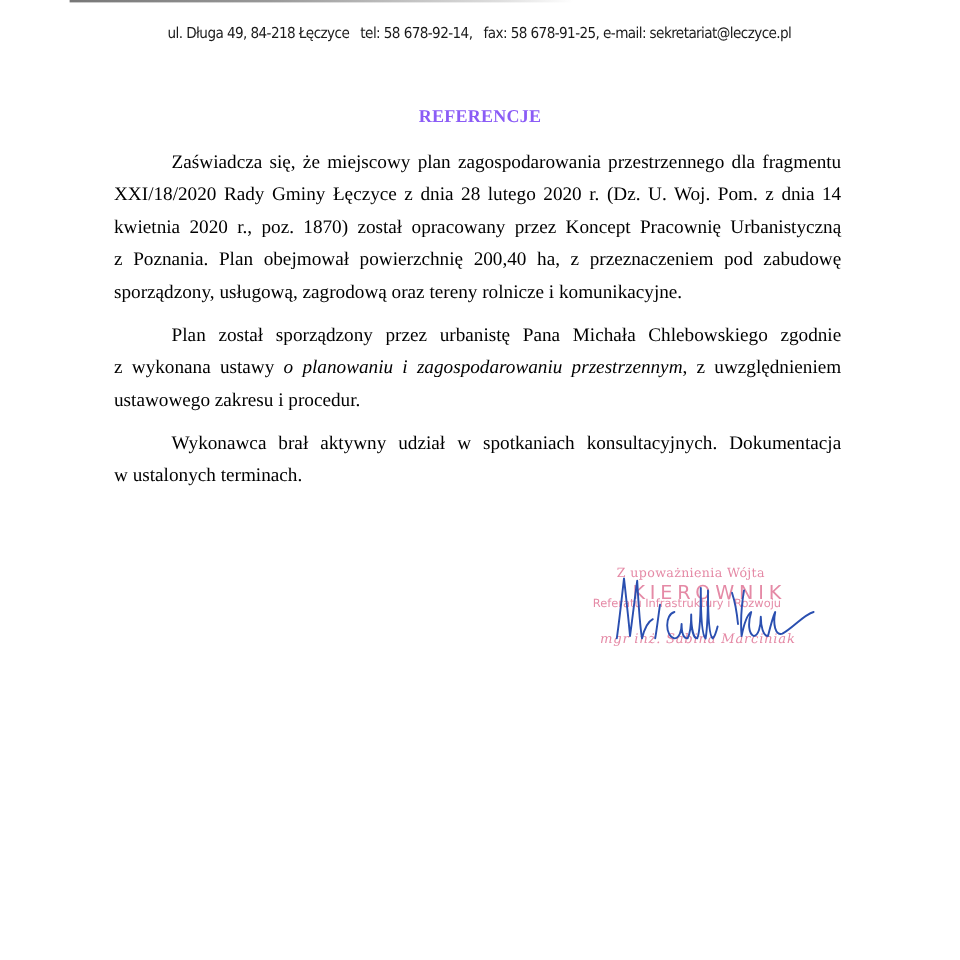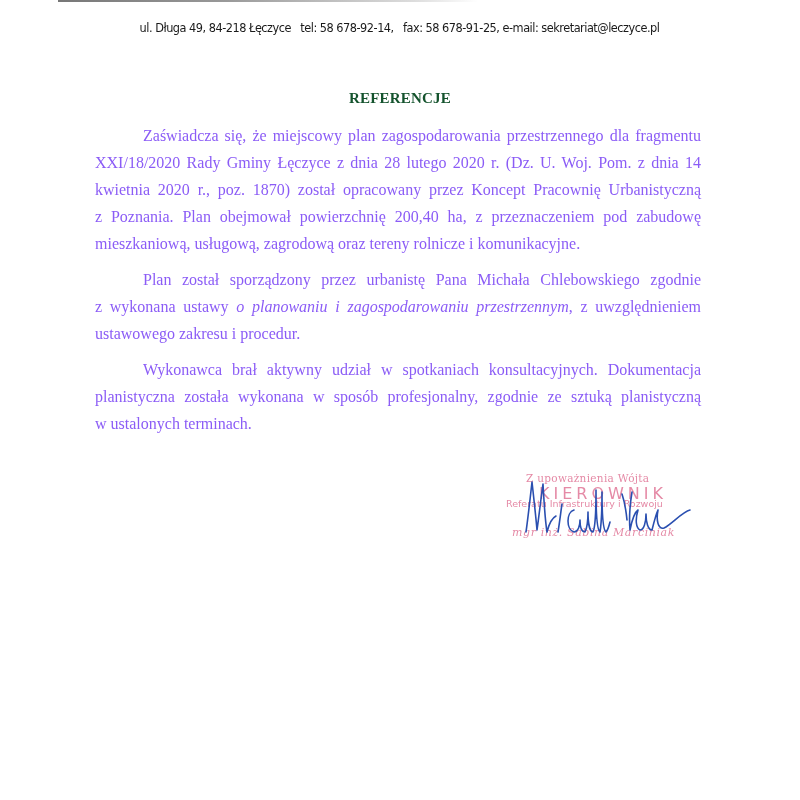--- a/index.html
+++ b/index.html
@@ -39,52 +39,52 @@
     .doc-title {
       position: absolute;
       left: 0;
       width: 800px;
       top: 90px;
       text-align: center;
       font-family: "Liberation Serif", serif;
       font-weight: bold;
       font-size: 15px;
       letter-spacing: 0.2px;
-      color: #14532d;
+      color: #8b5cf6;
     }
     .body-text {
       position: absolute;
       left: 95px;
       top: 122px;
       width: 606px;
       font-family: "Liberation Serif", serif;
       font-size: 16px;
       line-height: 27px;
-      color: #8b5cf6;
+      color: #000000;
     }
     .line {
       display: block;
       text-align: justify;
       text-align-last: justify;
       height: 27px;
       white-space: nowrap;
     }
     .line.last {
       text-align-last: left;
     }
     .line.first {
       padding-left: 48px;
     }
     .para-block { margin-bottom: 9px; }
     .italic { font-style: italic; }
 
     
     .stamp {
       position: absolute;
-      left: 504px;
+      left: 492px;
       top: 470px;
       width: 190px;
       height: 80px;
     }
     .stamp-line {
       position: absolute;
       white-space: nowrap;
       color: #e58aa6;
       font-family: "DejaVu Serif", serif;
     }
@@ -109,32 +109,31 @@
 
 <div class="doc-title">REFERENCJE</div>
 
 <div class="body-text">
 
   <div class="para-block">
     <span class="line first" style="word-spacing: 0px;">Zaświadcza się, że miejscowy plan zagospodarowania przestrzennego dla fragmentu</span>
     <span class="line" style="word-spacing: 0px;">XXI/18/2020 Rady Gminy Łęczyce z dnia 28 lutego 2020 r. (Dz. U. Woj.  Pom. z dnia 14</span>
     <span class="line" style="word-spacing: 0px;">kwietnia 2020 r., poz. 1870) został opracowany przez Koncept Pracownię Urbanistyczną</span>
     <span class="line" style="word-spacing: 0px;">z Poznania. Plan obejmował powierzchnię 200,40 ha, z przeznaczeniem pod zabudowę</span>
-    <span class="line last">mieszkaniową, usługową, zagrodową oraz tereny rolnicze i komunikacyjne.</span>
+    <span class="line last">sporządzony, usługową, zagrodową oraz tereny rolnicze i komunikacyjne.</span>
   </div>
 
   <div class="para-block">
     <span class="line first" style="word-spacing: 0px;">Plan został sporządzony przez urbanistę Pana Michała Chlebowskiego zgodnie</span>
     <span class="line" style="word-spacing: 0px;"><span>z wykonana ustawy </span><span class="italic">o planowaniu i zagospodarowaniu przestrzennym</span><span>, z uwzględnieniem</span></span>
     <span class="line last">ustawowego zakresu i procedur.</span>
   </div>
 
   <div class="para-block">
     <span class="line first" style="word-spacing: 0px;">Wykonawca brał aktywny udział w  spotkaniach konsultacyjnych. Dokumentacja</span>
-    <span class="line" style="word-spacing: 0px;">planistyczna została wykonana w sposób profesjonalny, zgodnie ze sztuką planistyczną</span>
     <span class="line last">w ustalonych terminach.</span>
   </div>
 </div>
 
 <div class="stamp">
   <div class="stamp-line stamp-l1">Z upoważnienia Wójta</div>
   <div class="stamp-line stamp-l2">KIEROWNIK</div>
   <div class="stamp-line stamp-l3">Referatu Infrastruktury i Rozwoju</div>
   <div class="stamp-line stamp-l4">mgr inż. Sabina Marciniak</div>
   <svg class="signature" viewBox="0 0 190 80">

